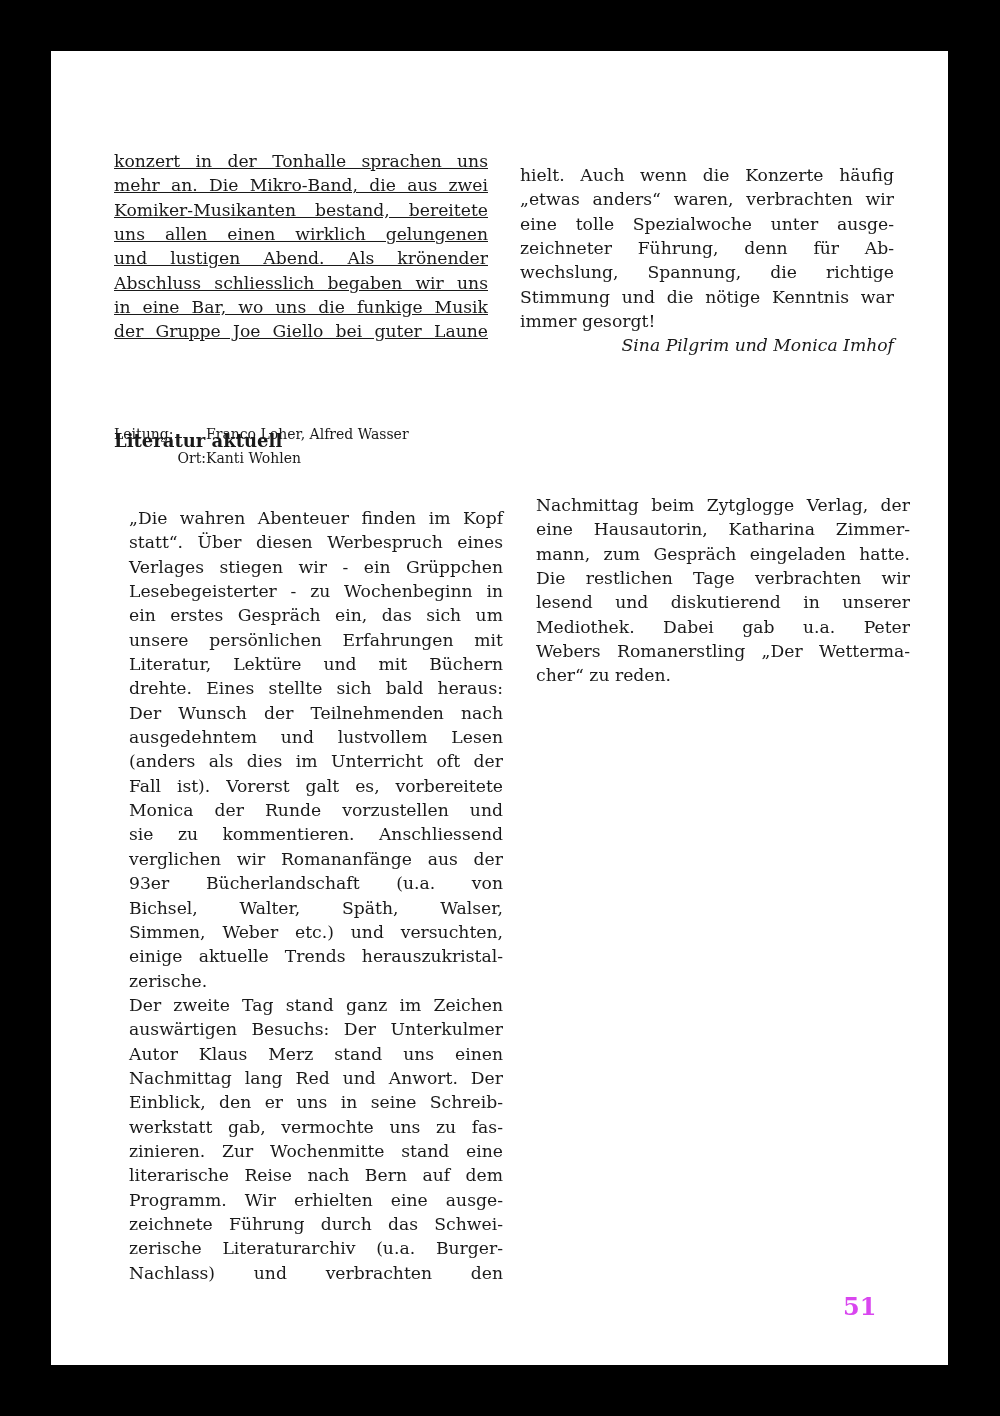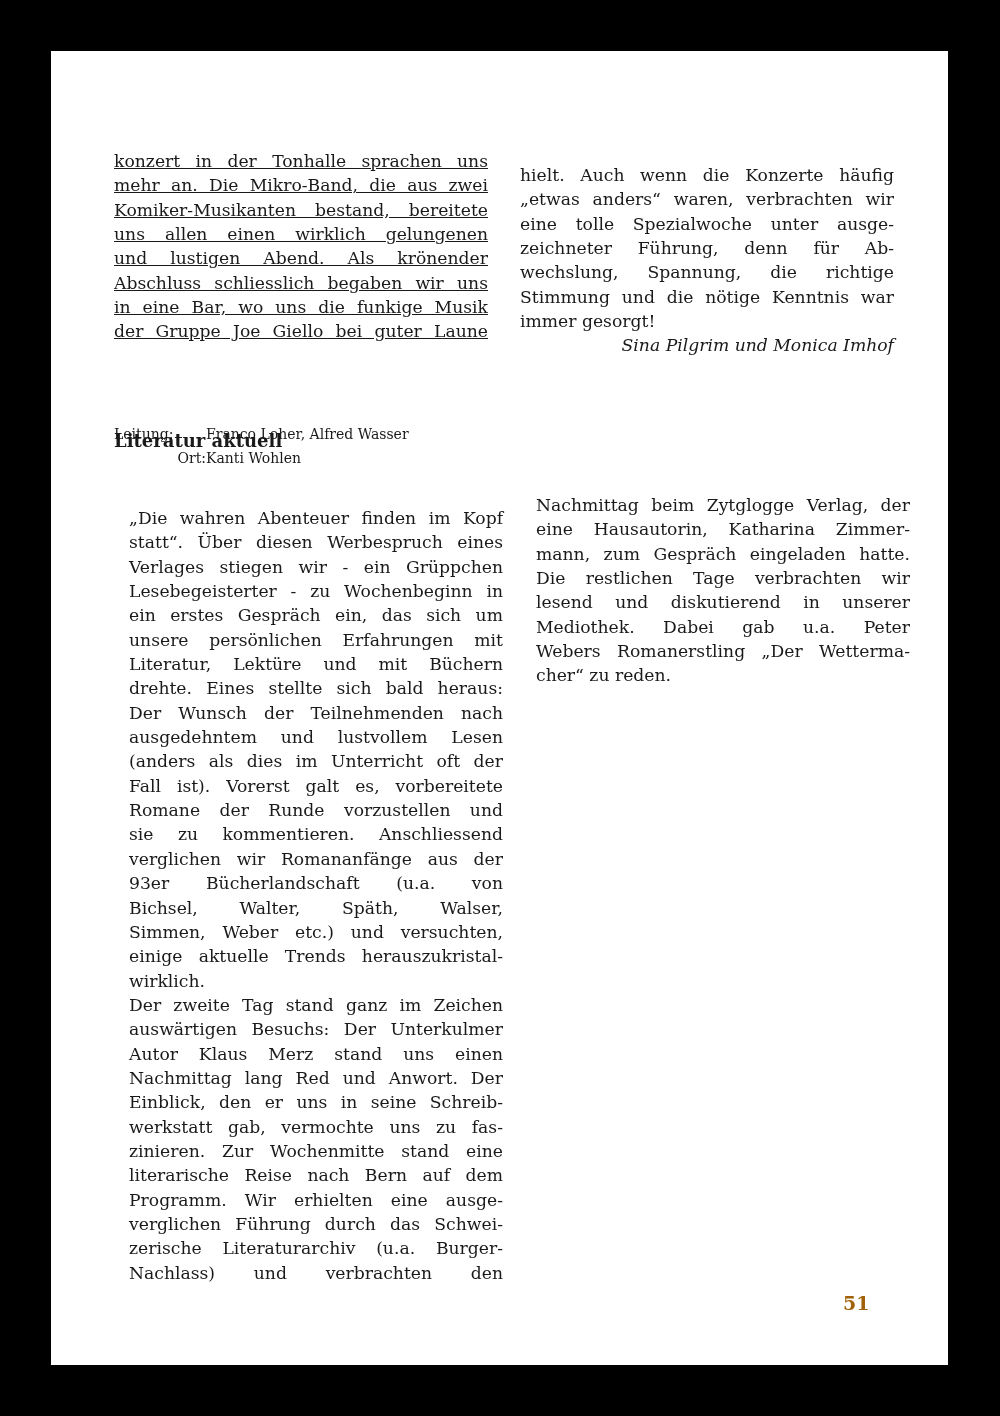--- a/index.html
+++ b/index.html
@@ -52,22 +52,22 @@
     left: 114px;
     font-size: 14px;
     color: #1a1a1a;
     line-height: 24px;
     white-space: nowrap;
   }
   .meta .lbl { display: inline-block; width: 92px; }
   .pagenum {
     position: absolute;
     left: 843px; top: 1292px;
-    font-size: 19px;
-    color: #a16207;
+    font-size: 24px;
+    color: #d946ef;
     font-weight: bold;
   }
 </style>
 </head>
 <body>
 
 <div class="page"></div>
 
 <div class="col" id="top-left" style="left:114px; top:149px;text-decoration:underline;">
     <span class="line">konzert in der Tonhalle sprachen uns</span>
@@ -104,38 +104,38 @@
     <span class="line">Verlages stiegen wir - ein Grüppchen</span>
     <span class="line">Lesebegeisterter - zu Wochenbeginn in</span>
     <span class="line">ein erstes Gespräch ein, das sich um</span>
     <span class="line">unsere persönlichen Erfahrungen mit</span>
     <span class="line">Literatur, Lektüre und mit Büchern</span>
     <span class="line">drehte. Eines stellte sich bald heraus:</span>
     <span class="line">Der Wunsch der Teilnehmenden nach</span>
     <span class="line">ausgedehntem und lustvollem Lesen</span>
     <span class="line">(anders als dies im Unterricht oft der</span>
     <span class="line">Fall ist). Vorerst galt es, vorbereitete</span>
-    <span class="line">Romane der Runde vorzustellen und</span>
+    <span class="line">Monica der Runde vorzustellen und</span>
     <span class="line">sie zu kommentieren. Anschliessend</span>
     <span class="line">verglichen wir Romananfänge aus der</span>
     <span class="line">93er Bücherlandschaft (u.a. von</span>
     <span class="line">Bichsel, Walter, Späth, Walser,</span>
     <span class="line">Simmen, Weber etc.) und versuchten,</span>
     <span class="line">einige aktuelle Trends herauszukristal-</span>
-    <span class="line last">wirklich.</span>
+    <span class="line last">zerische.</span>
     <span class="line">Der zweite Tag stand ganz im Zeichen</span>
     <span class="line">auswärtigen Besuchs: Der Unterkulmer</span>
     <span class="line">Autor Klaus Merz stand uns einen</span>
     <span class="line">Nachmittag lang Red und Anwort. Der</span>
     <span class="line">Einblick, den er uns in seine Schreib-</span>
     <span class="line">werkstatt gab, vermochte uns zu fas-</span>
     <span class="line">zinieren. Zur Wochenmitte stand eine</span>
     <span class="line">literarische Reise nach Bern auf dem</span>
     <span class="line">Programm. Wir erhielten eine ausge-</span>
-    <span class="line">verglichen Führung durch das Schwei-</span>
+    <span class="line">zeichnete Führung durch das Schwei-</span>
     <span class="line">zerische Literaturarchiv (u.a. Burger-</span>
     <span class="line">Nachlass) und verbrachten den</span>
   </div>
 <div class="col" id="art-right" style="left:536px; top:493px;">
     <span class="line">Nachmittag beim Zytglogge Verlag, der</span>
     <span class="line">eine Hausautorin, Katharina Zimmer-</span>
     <span class="line">mann, zum Gespräch eingeladen hatte.</span>
     <span class="line">Die restlichen Tage verbrachten wir</span>
     <span class="line">lesend und diskutierend in unserer</span>
     <span class="line">Mediothek. Dabei gab u.a. Peter</span>

